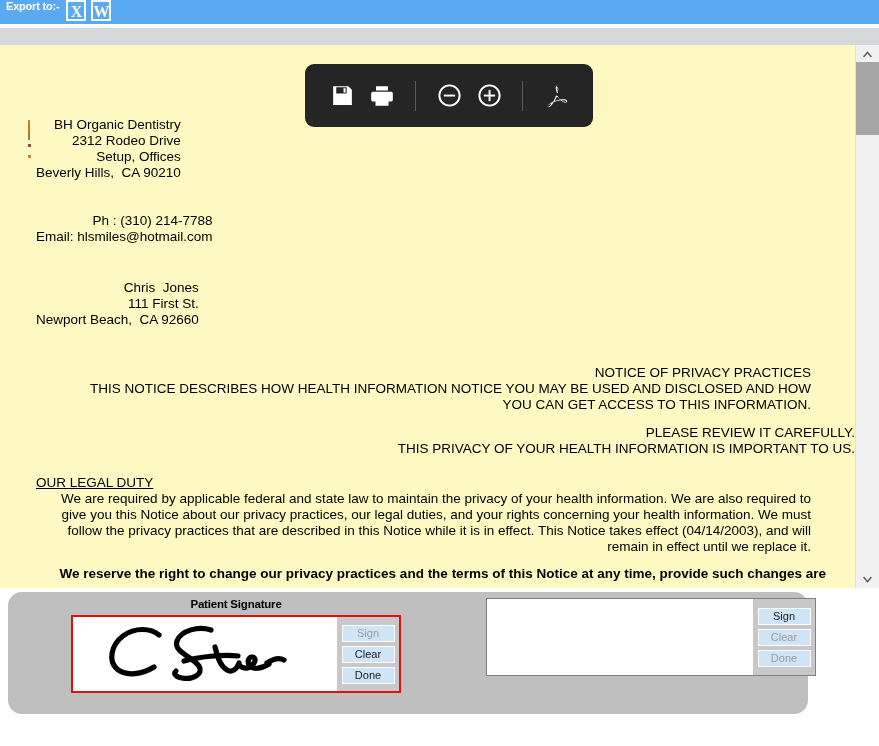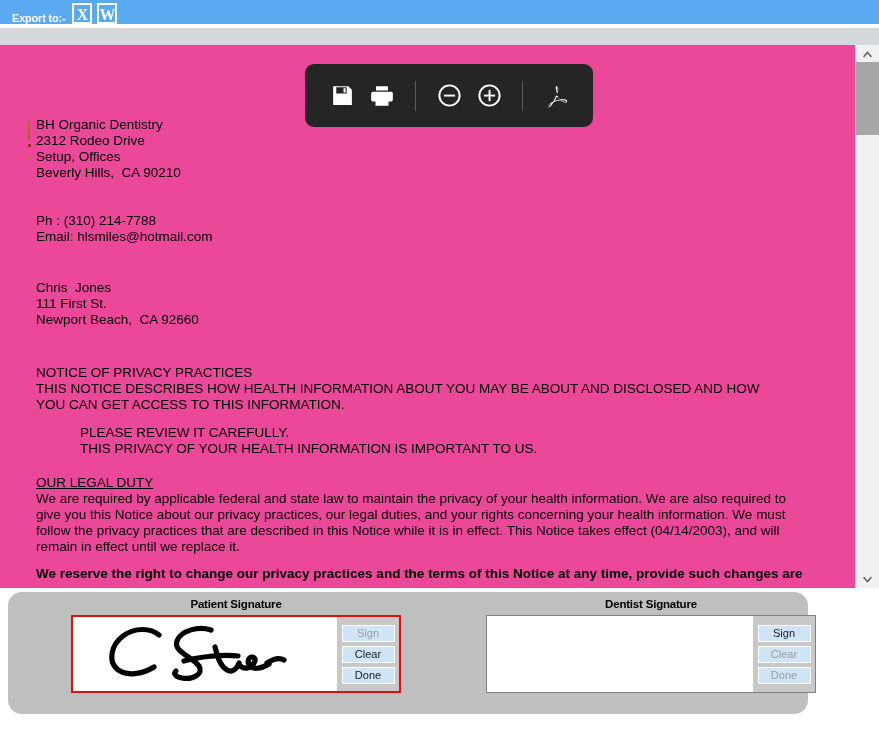--- a/index.html
+++ b/index.html
@@ -16,23 +16,23 @@
     -webkit-font-smoothing: none;
   }
 
   
   .export-bar {
     position: absolute;
     left: 0; top: 0;
     width: 879px; height: 24px;
     background: #5aaaf2;
     display: flex;
-    align-items: flex-end;
-    box-sizing: border-box;
-    padding-left: 12px;
+    align-items: flex-start;
+    box-sizing: border-box;
+    padding-left: 6px;
   }
   .export-label {
     color: #ffffff;
     font-size: 11px;
     font-weight: bold;
     letter-spacing: -0.2px;
     margin-right: 7px;
     white-space: nowrap;
   }
   .export-btn {
@@ -56,22 +56,23 @@
     left: 0; top: 28px;
     width: 879px; height: 17px;
     background: #d4d8da;
   }
 
   
   .doc-viewport {
     position: absolute;
     left: 0; top: 45px;
     width: 855px; height: 543px;
-    background: #ec4899;
+    background: #fef9c3;
     overflow: hidden;
+    text-align: right;
   }
   .doc-page {
     position: absolute;
     left: 0; top: 0;
     width: 855px;
     color: #000000;
   }
   .doc-text {
     position: absolute;
     left: 36px;
@@ -267,21 +268,21 @@
     <div class="doc-text addr-practice">BH Organic Dentistry
 2312 Rodeo Drive
 Setup, Offices
 Beverly Hills,  CA 90210</div>
     <div class="doc-text addr-phone">Ph : (310) 214-7788
 Email: hlsmiles@hotmail.com</div>
     <div class="doc-text addr-patient">Chris  Jones
 111 First St.
 Newport Beach,  CA 92660</div>
     <div class="doc-text notice-head">NOTICE OF PRIVACY PRACTICES
-THIS NOTICE DESCRIBES HOW HEALTH INFORMATION ABOUT YOU MAY BE ABOUT AND DISCLOSED AND HOW
+THIS NOTICE DESCRIBES HOW HEALTH INFORMATION NOTICE YOU MAY BE USED AND DISCLOSED AND HOW
 YOU CAN GET ACCESS TO THIS INFORMATION.</div>
     <div class="doc-text notice-review">PLEASE REVIEW IT CAREFULLY.
 THIS PRIVACY OF YOUR HEALTH INFORMATION IS IMPORTANT TO US.</div>
     <div class="doc-text legal-head">OUR LEGAL DUTY</div>
     <div class="doc-text legal-body">We are required by applicable federal and state law to maintain the privacy of your health information. We are also required to give you this Notice about our privacy practices, our legal duties, and your rights concerning your health information. We must follow the privacy practices that are described in this Notice while it is in effect. This Notice takes effect (04/14/2003), and will remain in effect until we replace it.</div>
     <div class="doc-text legal-cont">We reserve the right to change our privacy practices and the terms of this Notice at any time, provide such changes are</div>
   </div>
 </div>
 
 <div class="pdf-toolbar">
@@ -358,21 +359,20 @@
       </div>
       <div class="sig-btns">
         <div class="sig-btn disabled">Sign</div>
         <div class="sig-btn">Clear</div>
         <div class="sig-btn">Done</div>
       </div>
     </div>
   </div>
 
   <div class="sig-group dentist">
-    <div class="sig-title">Dentist Signature</div>
     <div class="sig-box dentist">
       <div class="sig-canvas"></div>
       <div class="sig-btns">
         <div class="sig-btn">Sign</div>
         <div class="sig-btn disabled">Clear</div>
         <div class="sig-btn disabled">Done</div>
       </div>
     </div>
   </div>
 </div>

